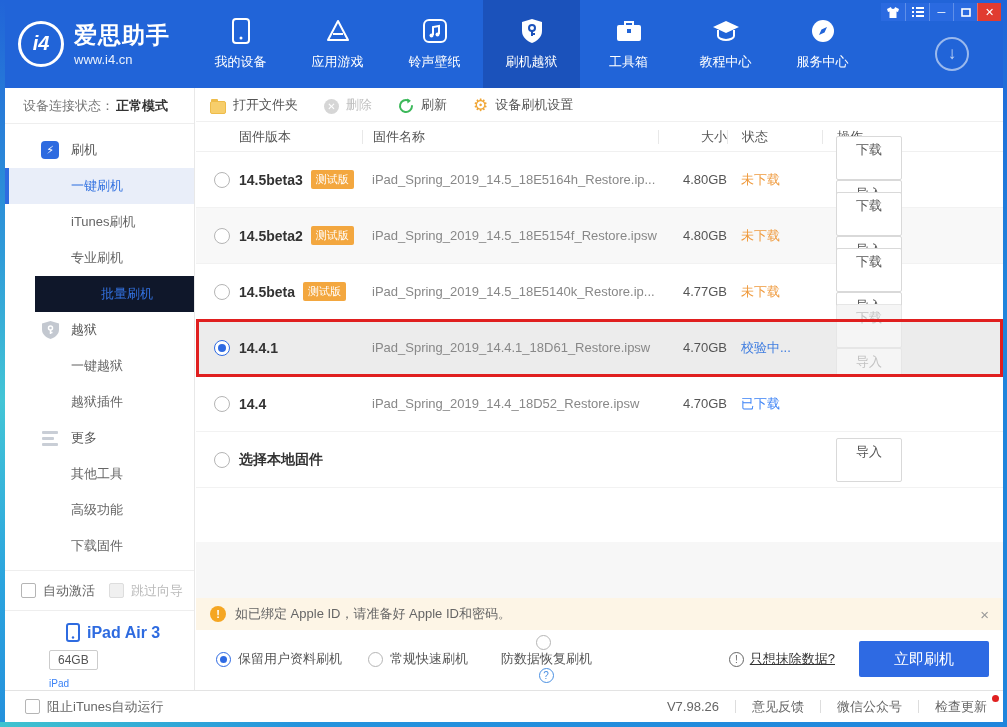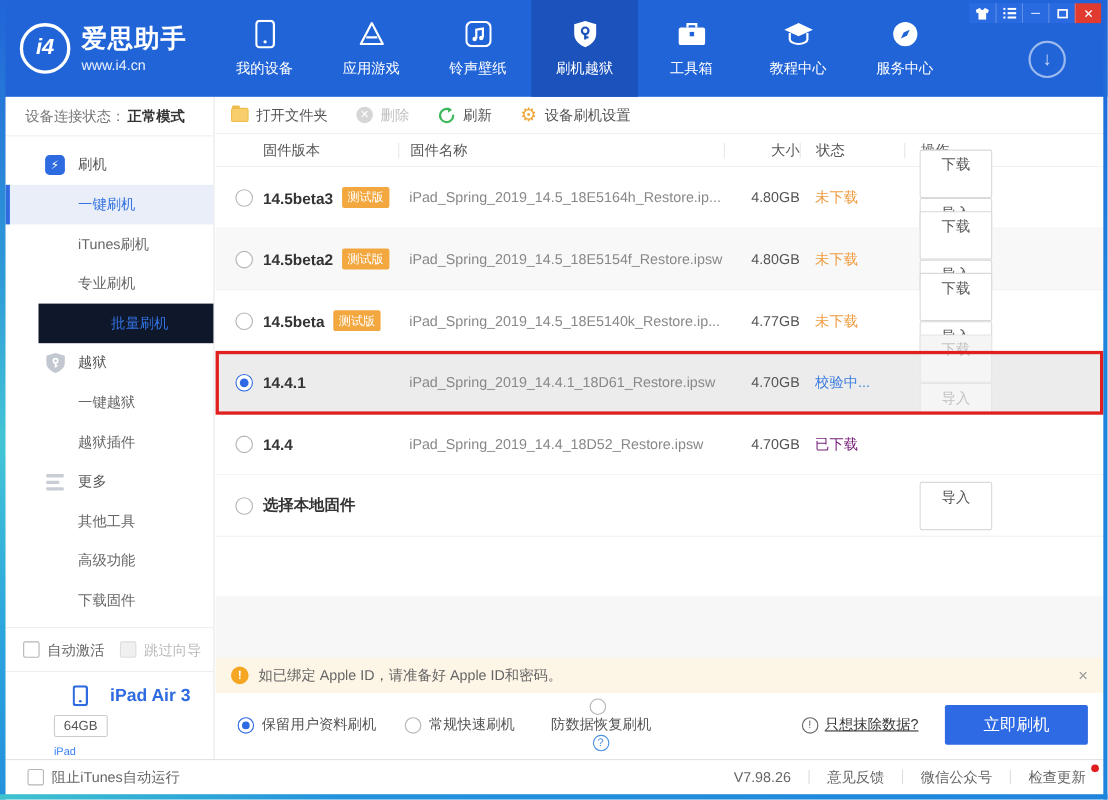--- a/index.html
+++ b/index.html
@@ -44,34 +44,34 @@
   .menu-item.active::before { content:""; position:absolute; left:0; top:0; bottom:0; width:4px; background:#2e6be0; }
   .menu-item.hl { background:#0f172a; color:#3372e0;margin-left:30px; }
   .flash-ico { width:18px; height:18px; background:#2e6be0; border-radius:4px; color:#fff; font-size:11px; display:flex; align-items:center; justify-content:center; }
   .shield-ico { color:#b9bec6; }
   .more-ico { display:flex; flex-direction:column; gap:3px; }
   .more-ico span { width:16px; height:3px; background:#c9ced6; border-radius:1px; }
   .more-ico span:nth-child(2){ width:12px; }
 
   .side-checks { position:absolute; left:0; right:0; top:482px; border-top:1px solid #eee; height:40px; display:flex; align-items:center; gap:14px; padding-left:16px; }
   .side-device { position:absolute; left:0; right:0; top:522px; border-top:1px solid #eee; padding:12px 0 0 18px; }
-  .dev-name { color:#2e6be0; font-weight:bold; font-size:16px; display:flex; align-items:center; gap:20px;padding-left:43px; }
+  .dev-name { color:#2e6be0; font-weight:bold; font-size:16px; display:flex; align-items:center; gap:7px;padding-left:43px; }
   .dev-cap { display:inline-block; margin:8px 0 0 26px; border:1px solid #ccc; border-radius:2px; font-size:12px; color:#555; padding:2px 8px; }
   .dev-type { margin:8px 0 0 26px; color:#3b82f6; font-size:10px; }
 
   .checkbox { width:15px; height:15px; border:1px solid #b5b5b5; border-radius:2px; background:#fff; display:inline-block; flex:none; }
   .checkbox.disabled { background:#f0f0f0; border-color:#ddd; }
   .check-label { color:#666; margin-left:7px; }
   .check-label.disabled { color:#bbb; }
   .check-wrap { display:flex; align-items:center; cursor:pointer; }
 
   
   .main { position:absolute; left:196px; top:88px; right:4px; bottom:37px; background:#fff; }
   .toolbar { height:34px; display:flex; align-items:center; gap:26px; padding-left:14px; border-bottom:1px solid #f0f0f0; }
-  .tool-btn { display:flex; align-items:center; gap:7px; color:#555; cursor:pointer; }
+  .tool-btn { display:flex; align-items:flex-end; gap:7px; color:#555; cursor:pointer; }
   .tool-btn.disabled { color:#c0c0c0; cursor:default; }
   .folder-ico { width:16px; height:13px; background:#f7ce6b; border:1px solid #eebc4a; border-radius:2px; position:relative; }
   .folder-ico::before { content:""; position:absolute; top:-3px; left:0; width:7px; height:3px; background:#eebc4a; border-radius:1px 1px 0 0; }
   .del-ico { width:15px; height:15px; border-radius:50%; background:#d6d6d6; color:#fff; font-size:10px; display:flex; align-items:center; justify-content:center; }
   .gear-ico { color:#f0a636; font-size:17px; line-height:1; }
 
   .thead { height:30px; display:flex; align-items:center; border-bottom:1px solid #f0f0f0; color:#555; }
   .col-ver { width:166px; padding-left:43px; position:relative; }
   .col-name { width:296px; padding-left:10px; }
   .col-size { width:69px; text-align:right; }
@@ -87,21 +87,21 @@
   .ver-cell { display:flex; align-items:center; gap:8px; }
   .radio { width:16px; height:16px; border:1px solid #b5b5b5; border-radius:50%; background:#fff; flex:none; position:absolute; left:18px; cursor:pointer; }
   .radio.on { border-color:#2e6ae3; }
   .radio.on::after { content:""; position:absolute; inset:3px; border-radius:50%; background:#2e6ae3; }
   .ver-text { font-weight:bold; color:#333; font-size:14px; }
   .beta-badge { background:#f3a73f; color:#fff; font-size:11px; padding:2px 5px; border-radius:2px; }
   .fname { color:#888; font-size:13px; }
   .fsize { color:#555; }
   .st-pending { color:#ef9a3d; }
   .st-verify { color:#3f7de0; }
-  .st-done { color:#701a75; }
+  .st-done { color:#3b82f6; }
   .op-btn { display:inline-block; width:66px; height:44px; line-height:26px; text-align:center; background:#fff; border:1px solid #d9d9d9; border-radius:2px; color:#555; cursor:pointer; margin-right:20px; }
   .op-btn.disabled { background:#f5f5f5; border-color:#e6e6e6; color:#c2c2c2; cursor:default; }
 
   .filler-white { height:54px; background:#fff; }
   .filler-gray { height:56px; background:#f7f7f7; }
 
   .notice { height:32px; background:#fdf5e6; display:flex; align-items:center; padding:0 14px; gap:9px; color:#666; }
   .warn-ico { width:16px; height:16px; border-radius:50%; background:#f5a623; color:#fff; font-size:11px; font-weight:bold; display:flex; align-items:center; justify-content:center; flex:none; }
   .notice-close { margin-left:auto; color:#999; font-size:15px; cursor:pointer; }
 

